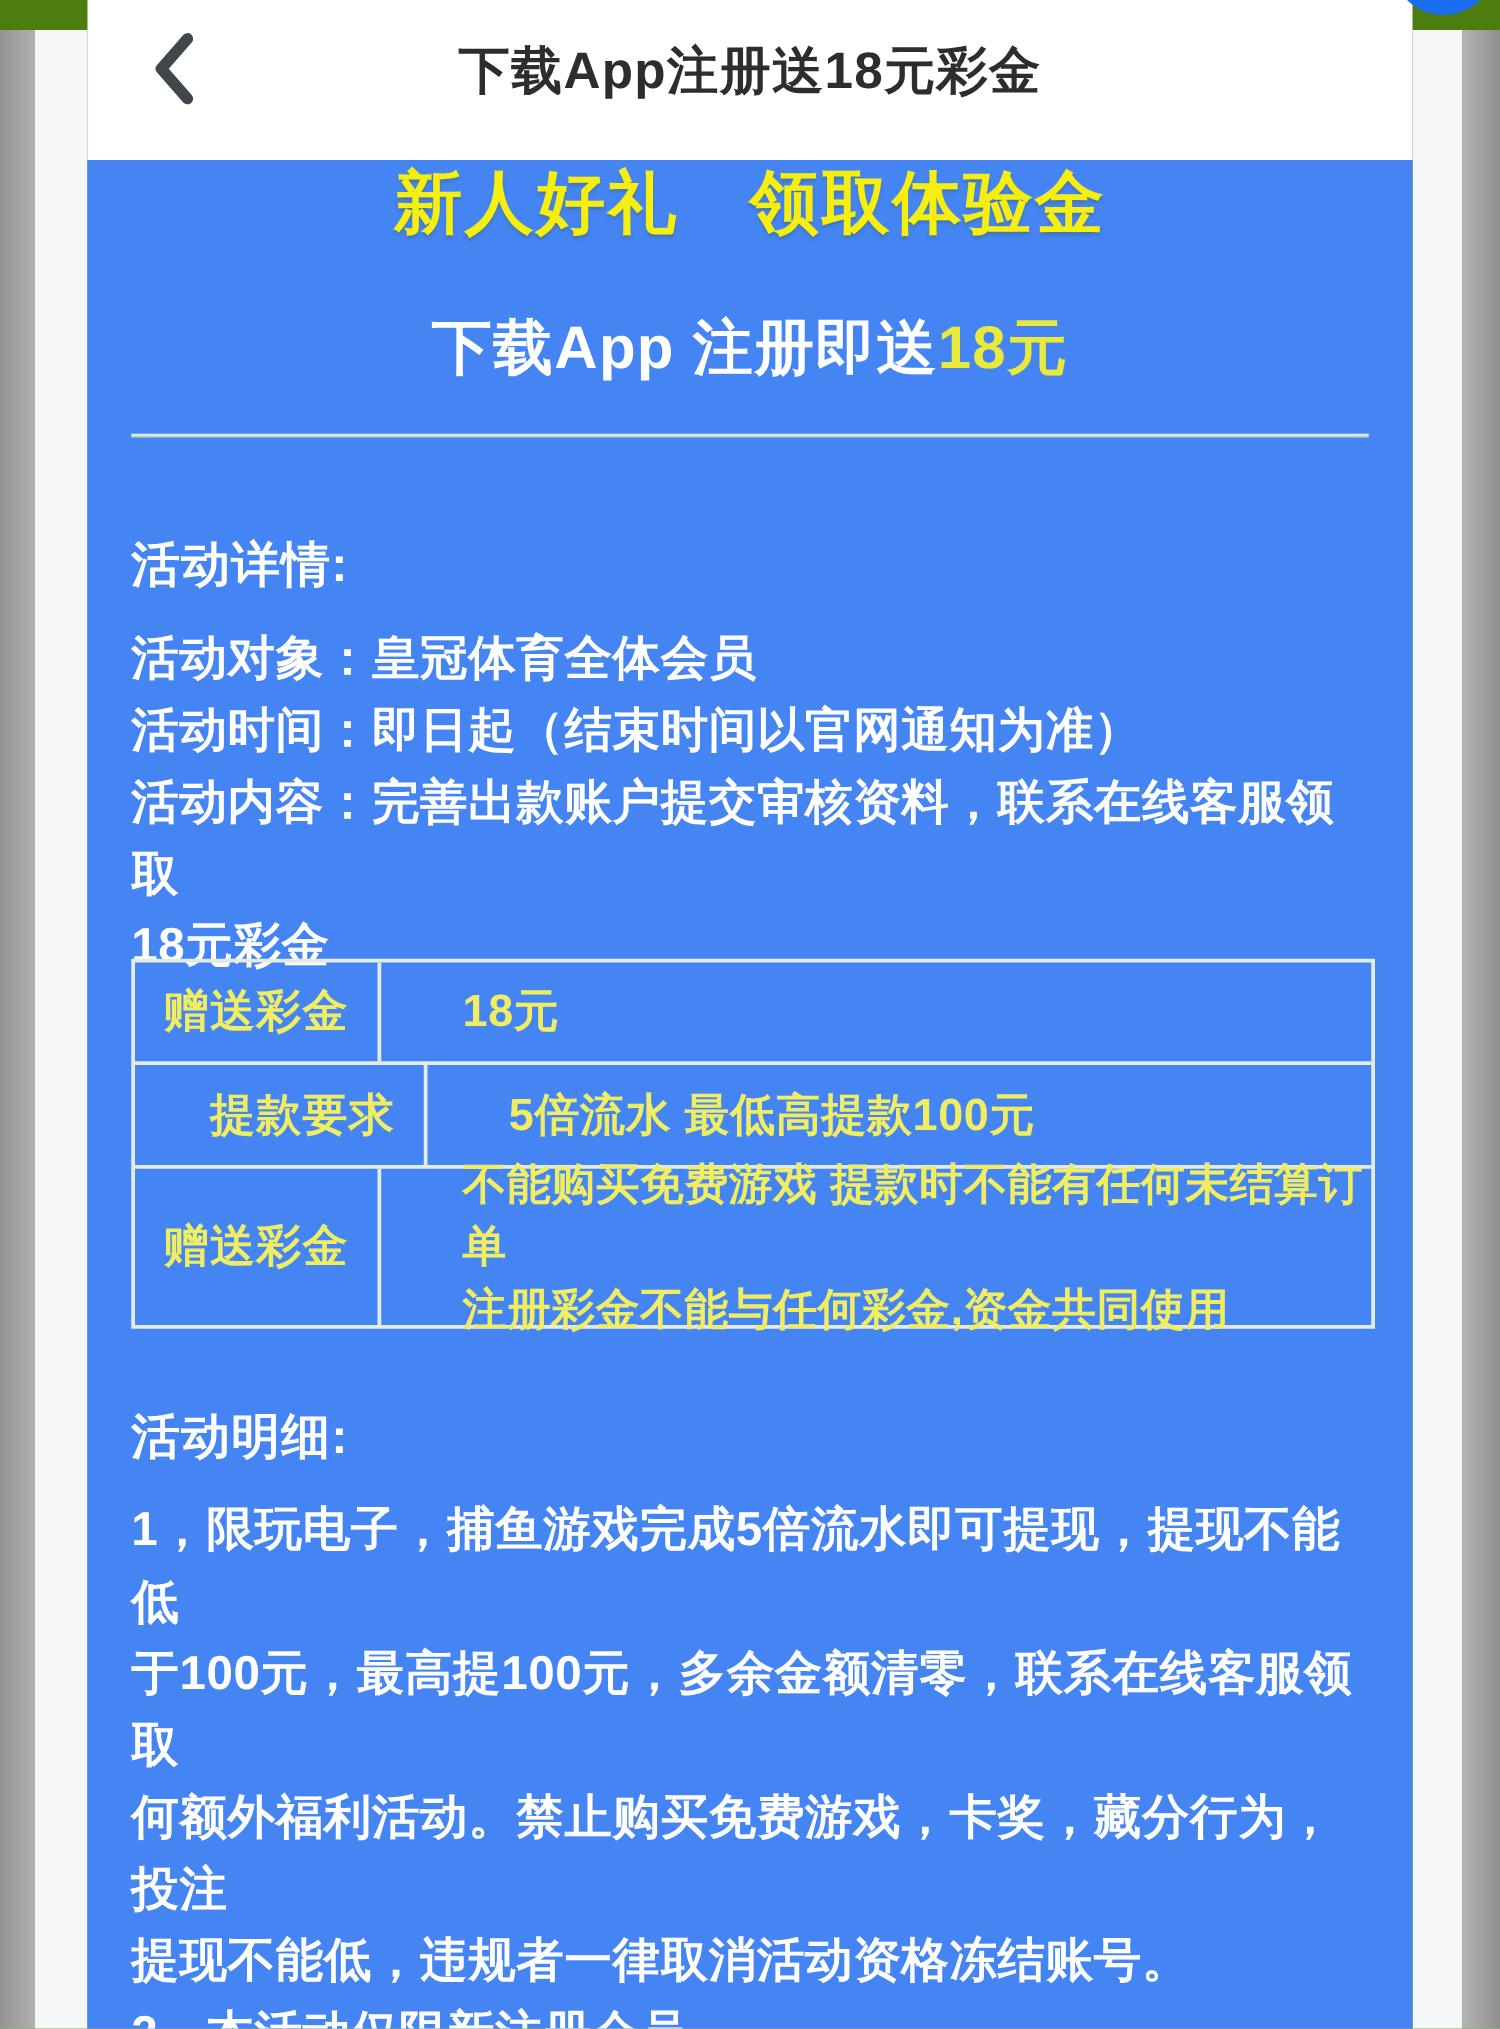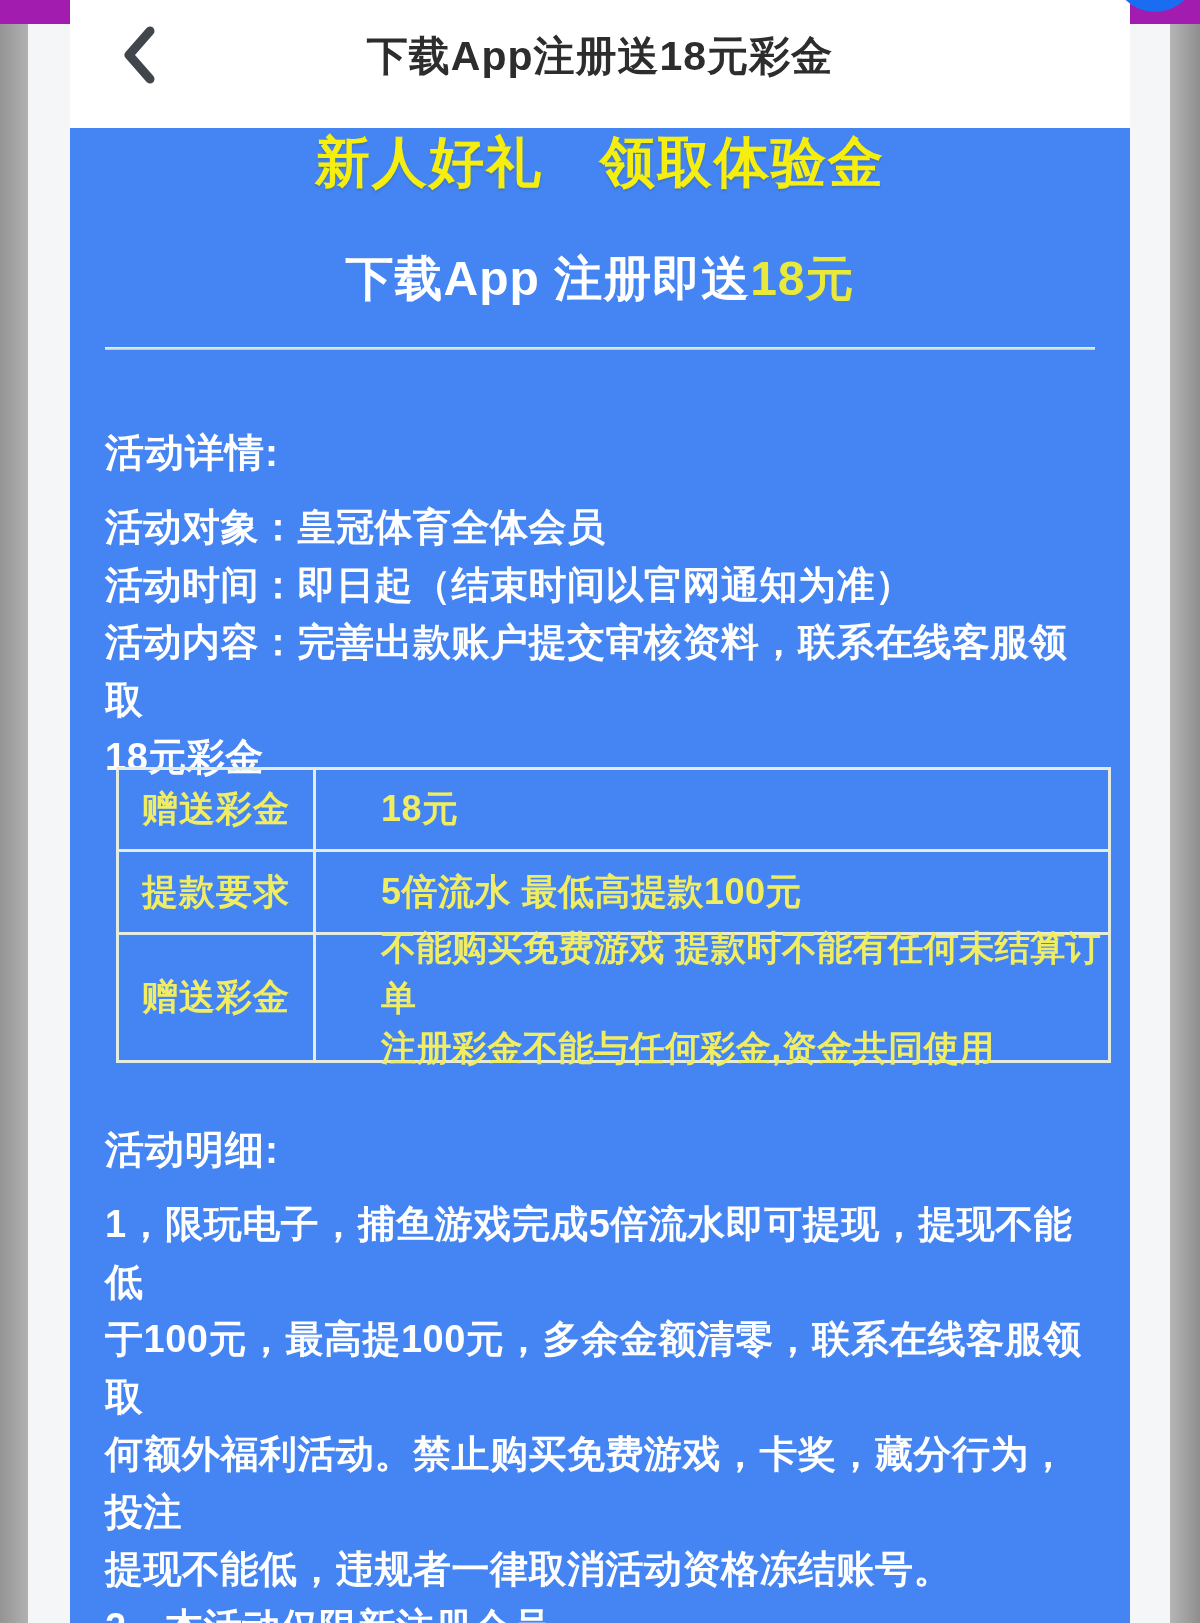--- a/index.html
+++ b/index.html
@@ -1,18 +1,18 @@
 <!DOCTYPE html>
 <html><head>
 <meta charset="utf-8">
 <style>
   html,body{margin:0;padding:0;background:#ffffff;}
   .page{
     position:relative;width:1200px;height:1623px;overflow:hidden;
-    background:#a21caf;
+    background:#4d7c0f;
     font-family:"Liberation Sans","DejaVu Sans",sans-serif;
     text-decoration:underline;
   }
   
   .rail{position:absolute;top:24px;bottom:0;}
   .rail-outer-left{left:0;width:28px;background:linear-gradient(to right,#949494,#b1b1b1);}
   .rail-inner-left{left:28px;width:42px;background:#f5f6f7;}
   .rail-inner-right{left:1130px;width:40px;background:#f5f6f7;}
   .rail-outer-right{left:1170px;width:30px;background:linear-gradient(to right,#b5b5b5,#8e8e8e);}
 
@@ -56,35 +56,35 @@
   .text-block{
     position:absolute;left:35px;width:992px;color:#ffffff;
     font-size:38px;line-height:57.5px;font-weight:600;letter-spacing:.5px;
   }
   .text-block.details{top:371px;}
   .text-block.rules{top:1068px;}
 
   
   .bonus-table{
     position:absolute;left:35px;top:639px;width:995px;
-    border:3px solid #e3ecdf;box-sizing:border-box;color:#f0ed62;margin-left:11px;
+    border:3px solid #e3ecdf;box-sizing:border-box;color:#f0ed62;
   }
   .t-row{display:flex;}
   .t-row + .t-row{border-top:3px solid #e3ecdf;}
   .t-label{
     width:194px;flex:0 0 194px;border-right:3px solid #e3ecdf;
     display:flex;align-items:center;justify-content:center;
     font-size:36px;font-weight:700;letter-spacing:1px;
   }
   .t-value{
     flex:1;display:flex;flex-direction:column;justify-content:center;
     padding-left:65px;font-size:36px;font-weight:600;letter-spacing:.5px;
   }
   .t-row.r1{height:79px;}
-  .t-row.r2{height:80px;}
+  .t-row.r2{height:80px;padding-left:37px;}
   .t-row.r3{height:125px;}
   .t-row.r3 .t-value{font-size:35px;line-height:50px;}
 </style>
 </head>
 <body>
 
 <div class="page">
 
   <div class="rail rail-outer-left"></div>
   <div class="rail rail-inner-left"></div>

